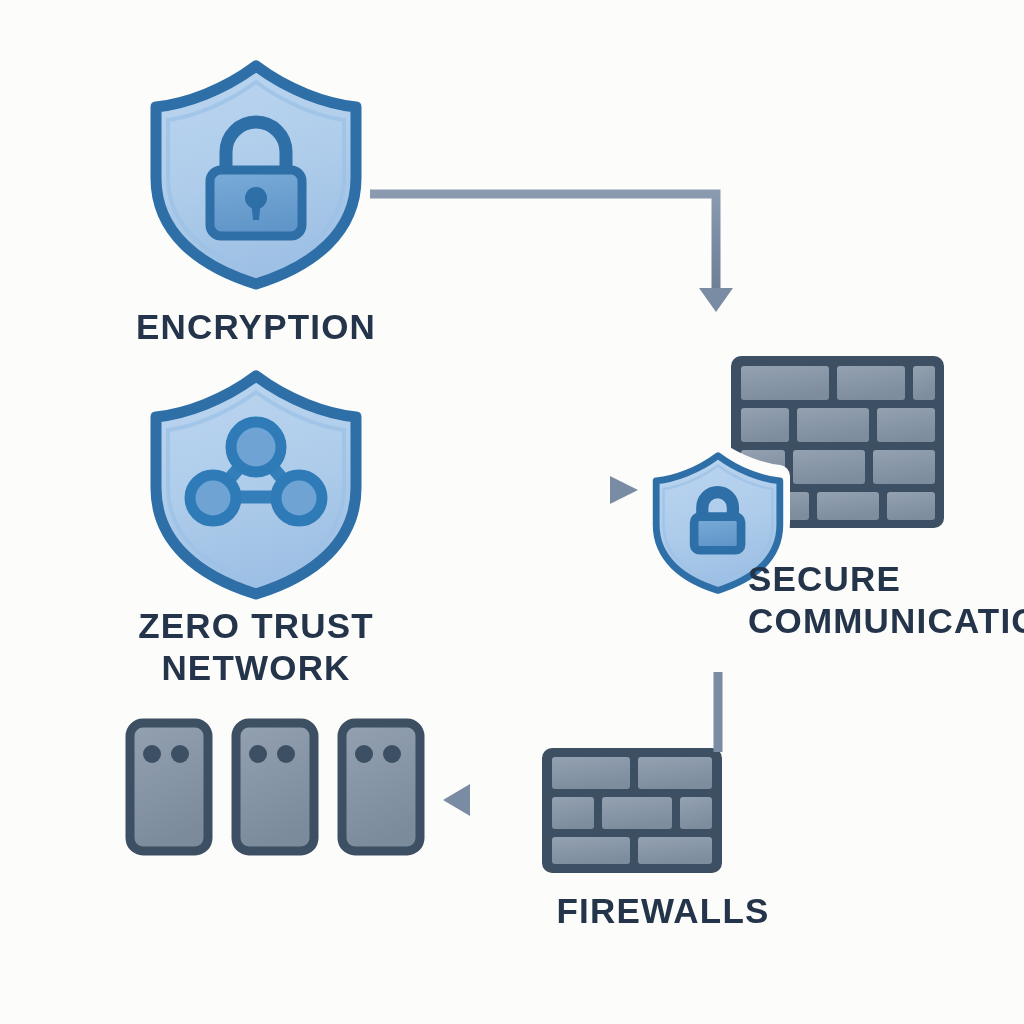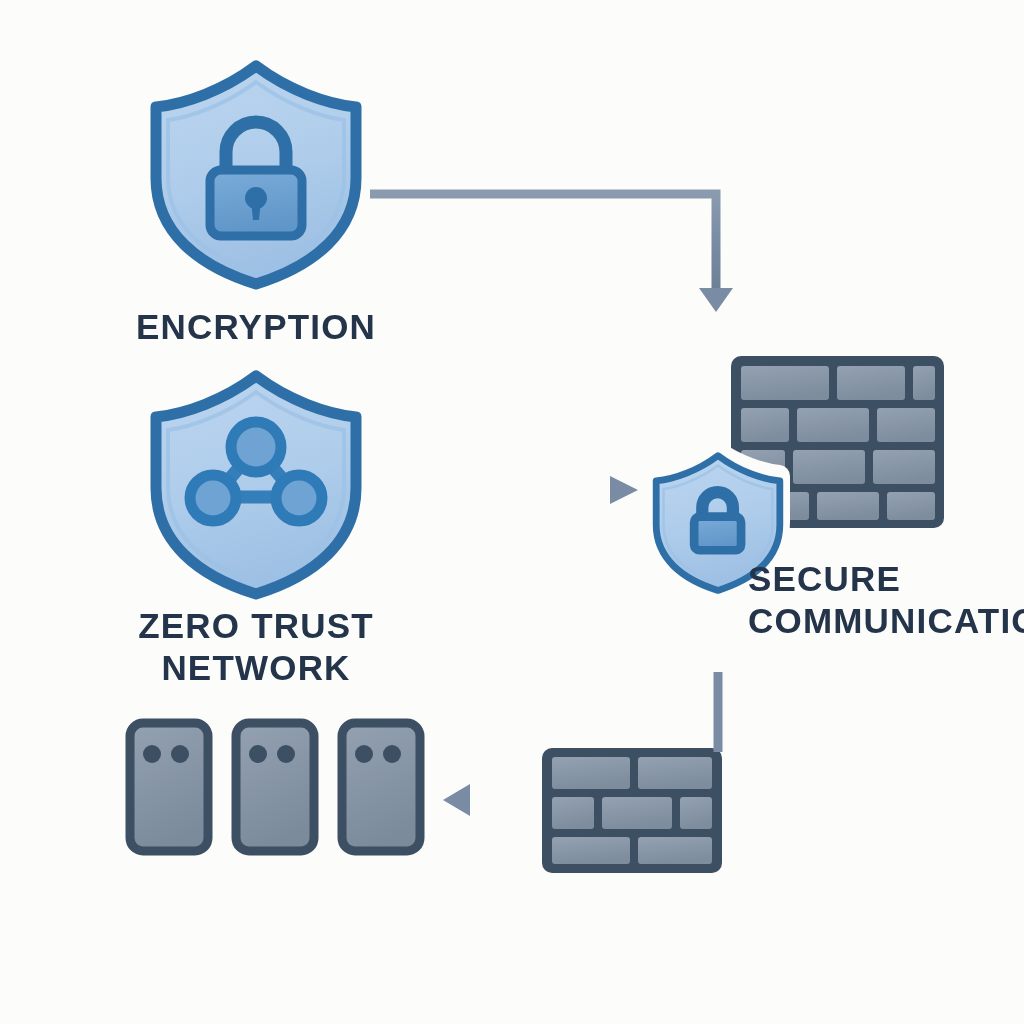--- a/index.html
+++ b/index.html
@@ -199,20 +199,21 @@
 
   <div class="node-label label-zerotrust">ZERO TRUST
 NETWORK</div>
 
   <div class="node-label label-encryption">ENCRYPTION</div>
 
   <div class="node-label label-secure">SECURE
 COMMUNICATION</div>
 
 
+  <div class="node-label label-firewalls">FIREWALLS</div>
 
   <div class="hit" style="left:142px; top:56px; width:232px; height:300px;"></div>
   <div class="hit" style="left:142px; top:366px; width:232px; height:330px;"></div>
   <div class="hit" style="left:646px; top:352px; width:302px; height:290px;"></div>
   <div class="hit" style="left:126px; top:719px; width:298px; height:228px;"></div>
   <div class="hit" style="left:538px; top:744px; width:188px; height:190px;"></div>
 
 </div>
 
 </body></html>

